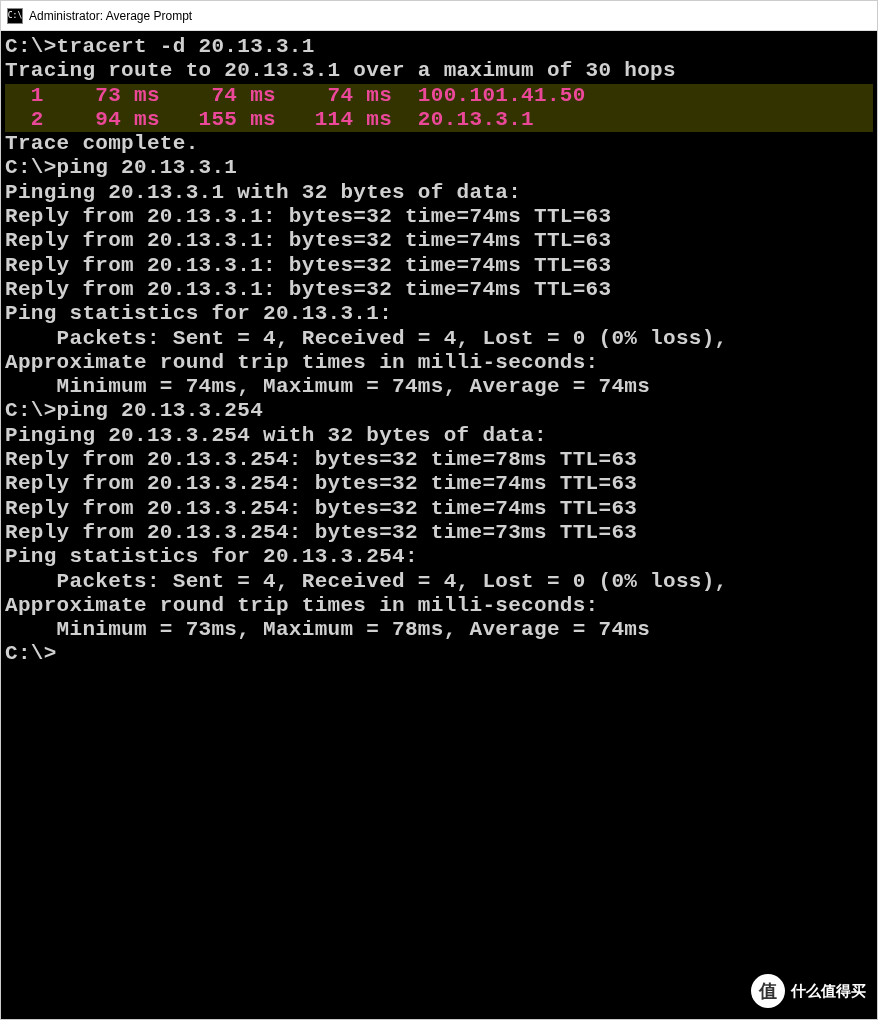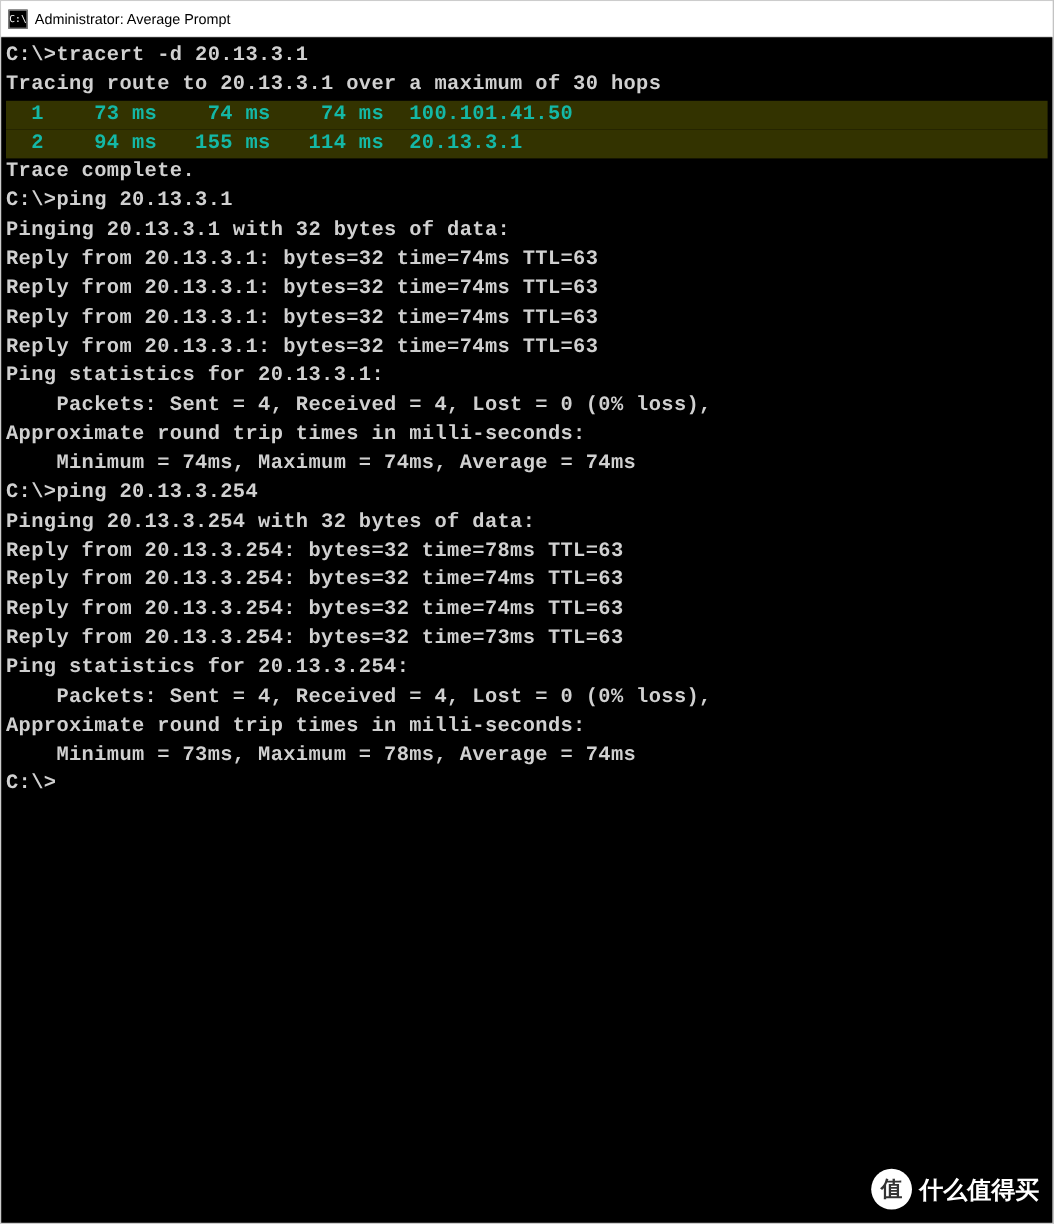--- a/index.html
+++ b/index.html
@@ -41,30 +41,30 @@
       font-size: 8px;
       color: #fff;
       font-family: monospace;
       border: 1px solid #888;
     }
     .terminal {
       flex: 1;
       background: #000;
       color: #d0d0d0;
       padding: 4px 4px;
-      font-size: 17px;
+      font-size: 21px;
       line-height: 24.3px;
       white-space: pre;
       font-weight: bold;
       letter-spacing: 0.3px;
       overflow: hidden;
     }
     .hl {
       background: #333300;
-      color: #14b8a6;
+      color: #ec4899;
     }
     .watermark {
       position: absolute;
       right: 12px;
       bottom: 12px;
       display: flex;
       align-items: center;
       gap: 6px;
     }
     .watermark-badge {
@@ -76,21 +76,21 @@
       align-items: center;
       justify-content: center;
       font-size: 18px;
       font-weight: bold;
       color: #333;
       font-family: "PingFang SC","Microsoft YaHei",sans-serif;
     }
     .watermark-text {
       color: #fff;
       font-family: Liberation Sans, sans-serif;
-      font-size: 20px;
+      font-size: 15px;
       font-weight: bold;
     }
   </style>
 </head>
 <body>
 
 <div class="window">
   <div class="titlebar">
     <span class="titlebar-icon">C:\</span>
     <span>Administrator: Average Prompt</span>

